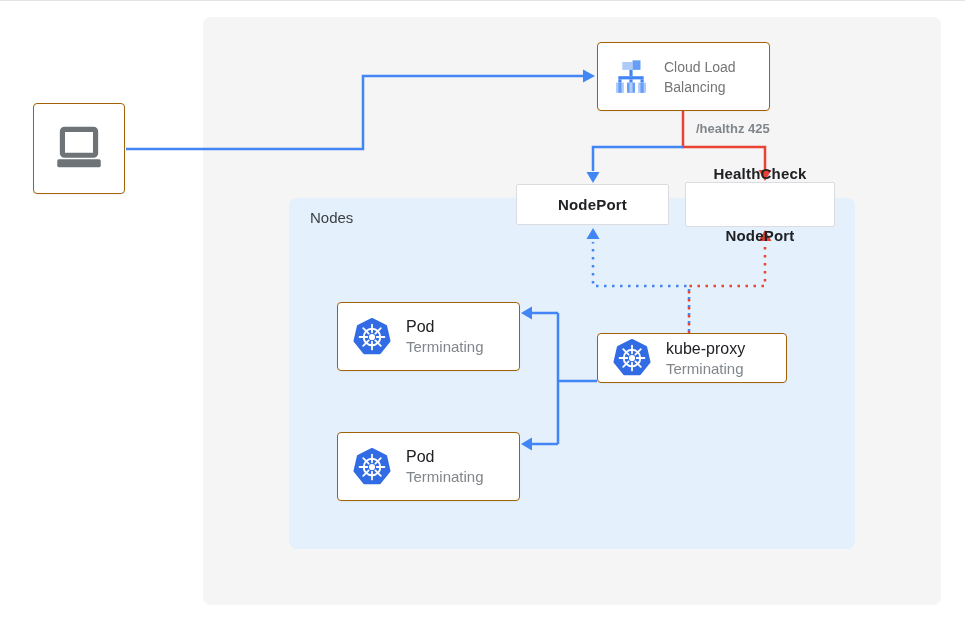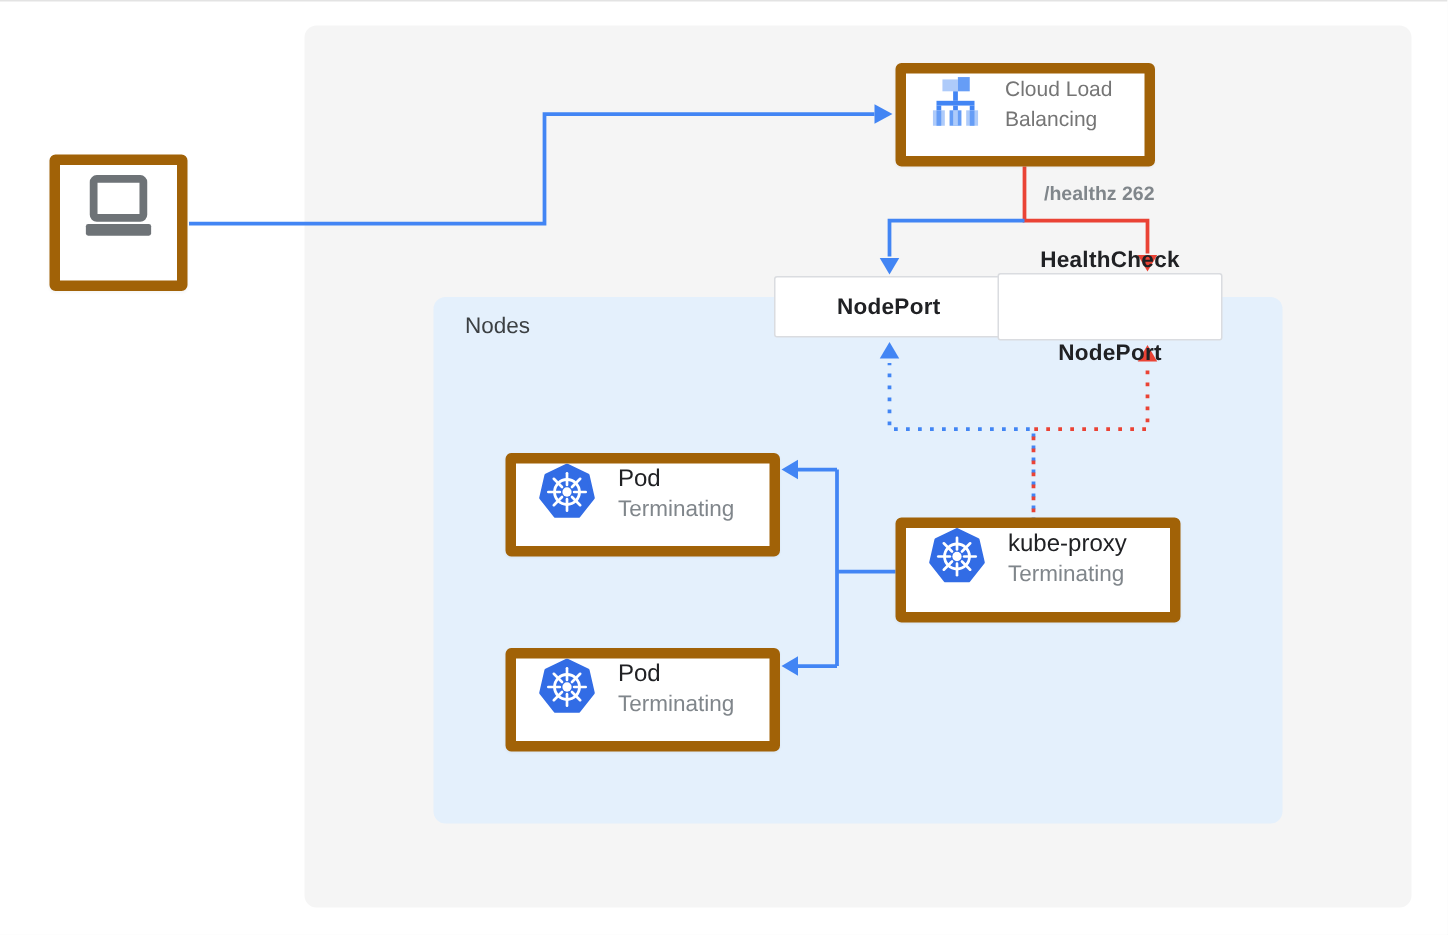--- a/index.html
+++ b/index.html
@@ -1,32 +1,32 @@
 <!DOCTYPE html>
 <html><head>
 <meta charset="utf-8">
 <style>
   html,body{margin:0;padding:0;background:#ffffff;}
   body{font-family:"Liberation Sans","DejaVu Sans",sans-serif;}
   #canvas{position:relative;width:965px;height:623px;background:#ffffff;overflow:hidden;border-top:1px solid #e3e3e3;box-sizing:border-box;}
   .panel{position:absolute;left:203px;top:16px;width:738px;height:588px;background:#F5F5F5;border-radius:8px;}
   .nodes-panel{position:absolute;left:289px;top:197px;width:566px;height:351px;background:#E4F0FC;border-radius:8px;}
   .nodes-label{position:absolute;left:21px;top:11px;font-size:15px;color:#3C4043;}
-  .card{position:absolute;background:#ffffff;border:7px solid #a16207;border-radius:4px;box-shadow:0 1px 2px rgba(0,0,0,0.04);display:flex;align-items:flex-start;box-sizing:border-box;}
+  .card{position:absolute;background:#ffffff;border:1px solid #a16207;border-radius:4px;box-shadow:0 1px 2px rgba(0,0,0,0.04);display:flex;align-items:center;box-sizing:border-box;}
   .laptop-card{left:33px;top:102px;width:92px;height:91px;justify-content:center;}
   .lb-card{left:597px;top:41px;width:173px;height:69px;padding-left:14px;gap:14px;}
   .lb-text{font-size:14px;line-height:20px;color:#757575;width:88px;}
   .port-box{position:absolute;background:#ffffff;border:1px solid #DADCE0;border-radius:2px;display:flex;flex-direction:column;align-items:center;justify-content:center;box-sizing:border-box;}
   .nodeport-box{left:516px;top:183px;width:153px;height:41px;}
-  .hc-box{left:665px;top:181px;width:150px;height:45px;gap:42px;}
+  .hc-box{left:685px;top:181px;width:150px;height:45px;gap:42px;}
   .port-label{font-size:15px;font-weight:bold;color:#202124;line-height:20px;letter-spacing:.2px;}
   .pod-card{width:183px;height:69px;padding-left:15px;gap:15px;margin-top:24px;}
   .pod1{left:337px;top:277px;}
   .pod2{left:337px;top:407px;}
-  .proxy-card{left:597px;top:344px;width:190px;height:70px;padding-left:15px;gap:15px;}
+  .proxy-card{left:597px;top:332px;width:190px;height:50px;padding-left:15px;gap:15px;}
   .card-title{font-size:16px;color:#202124;line-height:21px;}
   .card-sub{font-size:15px;color:#80868B;line-height:20px;}
   .edge-label{position:absolute;left:696px;top:120px;font-size:13px;font-weight:bold;color:#80868B;}
   svg.overlay{position:absolute;left:0;top:0;pointer-events:none;}
   .k8s-hept{stroke:#326CE5;stroke-width:2;stroke-linejoin:round;}
   .wheel{stroke:#ffffff;fill:none;}
   .spoke{stroke:#ffffff;stroke-width:1.5;stroke-linecap:round;}
 </style>
 </head>
 <body>
@@ -80,21 +80,21 @@
       <rect x="5" y="31" width="10" height="13" fill="#AECBFA"></rect>
       <rect x="8" y="31" width="4" height="13" fill="#669DF6"></rect>
       <rect x="19" y="31" width="10" height="13" fill="#669DF6"></rect>
       <rect x="22" y="31" width="4" height="13" fill="#AECBFA"></rect>
       <rect x="33" y="31" width="10" height="13" fill="#AECBFA"></rect>
       <rect x="36" y="31" width="4" height="13" fill="#669DF6"></rect>
     </svg>
     <div class="lb-text">Cloud Load Balancing</div>
   </div>
 
-  <div class="edge-label">/healthz 262</div>
+  <div class="edge-label">/healthz 425</div>
 
   <div class="port-box nodeport-box">
     <div class="port-label">NodePort</div>
   </div>
 
   <div class="port-box hc-box">
     <div class="port-label">HealthCheck</div>
     <div class="port-label">NodePort</div>
   </div>
 

